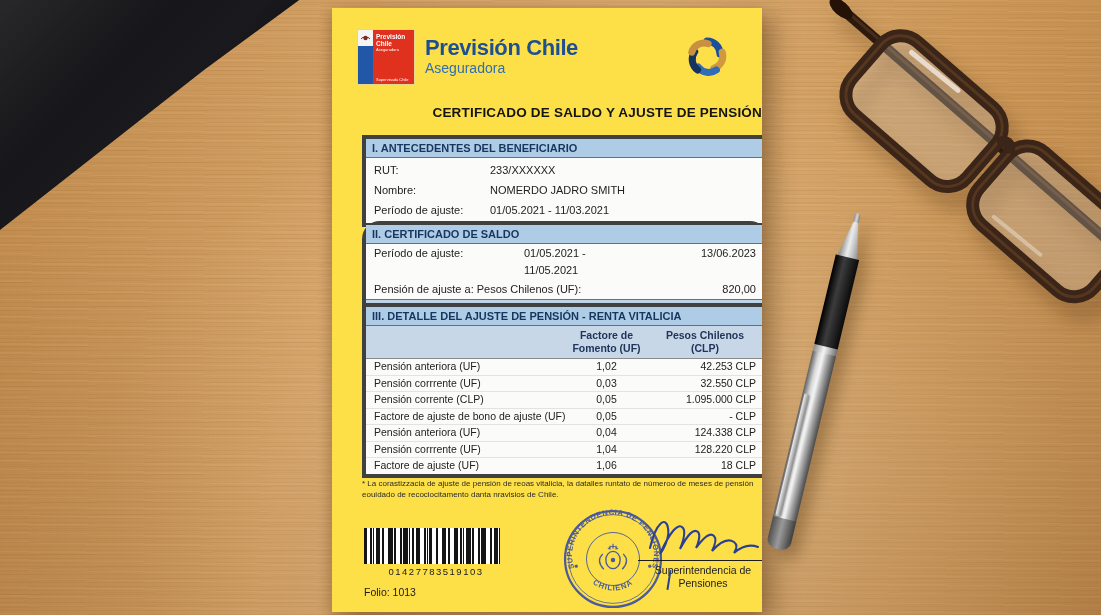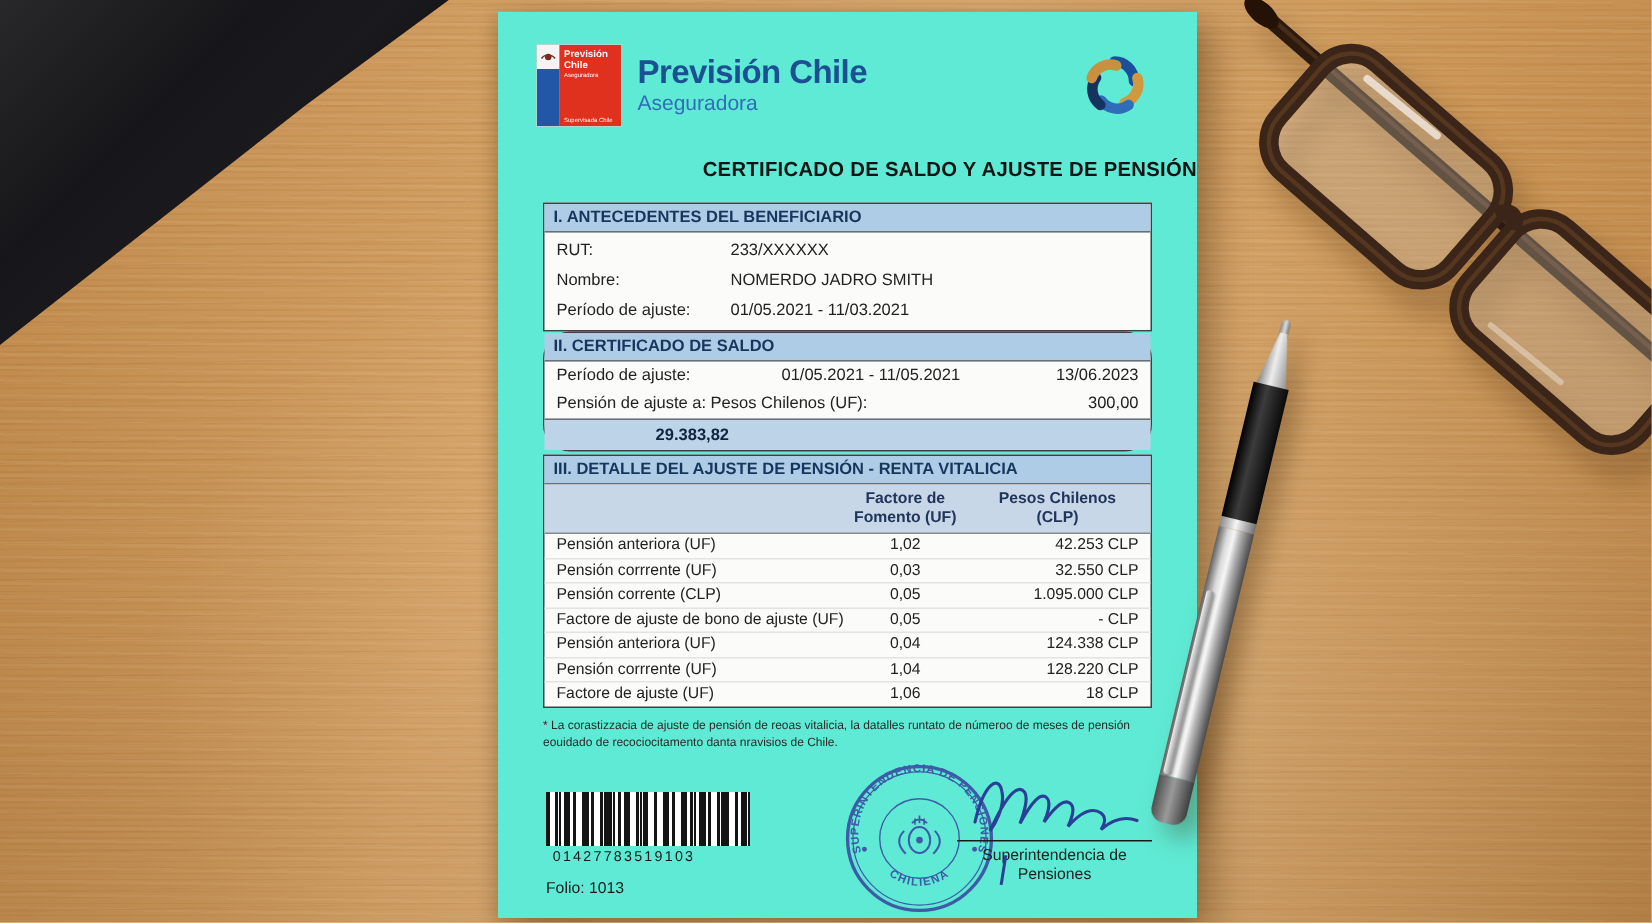--- a/index.html
+++ b/index.html
@@ -22,21 +22,21 @@
     background:linear-gradient(135deg,#101012 0%,#1a1a1e 45%,#070708 75%);
     clip-path:polygon(0 0, 88% 0, 60% 28%, 0 92%);
     filter:drop-shadow(6px 10px 14px rgba(60,30,5,0.45));
   }
   .leather-fold{position:absolute;left:0;top:0;width:340px;height:250px;
     background:linear-gradient(135deg,rgba(255,255,255,0.10),rgba(255,255,255,0) 30%);
     clip-path:polygon(0 0, 88% 0, 60% 28%, 0 92%);
   }
 
   
-  .paper{position:absolute;left:332px;top:8px;width:466px;height:604px;background:#5eead4;
+  .paper{position:absolute;left:332px;top:8px;width:430px;height:604px;background:#fde047;
     box-shadow:12px 8px 22px rgba(70,40,10,0.38), -3px 4px 10px rgba(70,40,10,0.22);
     overflow:hidden;}
 
   .brand{position:absolute;left:26px;top:22px;display:flex;gap:11px;align-items:flex-start;}
   .emblem{width:56px;height:54px;display:flex;box-shadow:0 0 0 0.5px #ccc;}
   .emblem-left{width:15px;display:flex;flex-direction:column;}
   .emblem-crest{height:16px;background:#f4f4f4;display:flex;align-items:center;justify-content:center;}
   .emblem-blue{flex:1;background:#2257a8;}
   .emblem-red{flex:1;background:#e0301e;color:#fff;padding:3px 3px 2px;display:flex;flex-direction:column;}
   .emblem-red .l1{font-size:6.5px;font-weight:bold;line-height:7px;}
@@ -44,21 +44,21 @@
   .emblem-red .l3{font-size:4px;line-height:6px;}
   .emblem-red .lf{font-size:4px;margin-top:auto;line-height:5px;}
   .brand-text .bn{font-size:22px;font-weight:bold;color:#1d4f93;letter-spacing:-0.4px;line-height:24px;margin-top:6px;}
   .brand-text .bs{font-size:14px;color:#2f6fb5;line-height:17px;}
 
   .regulator{position:absolute;right:32px;top:26px;display:flex;gap:8px;align-items:center;}
   .reg-text{font-size:13.5px;font-weight:bold;color:#173d6e;line-height:15px;}
 
   .doc-title{position:absolute;top:97px;left:0;right:0;text-align:right;font-size:13.5px;font-weight:bold;color:#141414;letter-spacing:0.2px;}
 
-  .sec{position:absolute;left:30px;width:406px;border:1px solid #404040;background:#fbfbf9;box-sizing:border-box;}
+  .sec{position:absolute;left:30px;width:406px;border:4px solid #404040;background:#fbfbf9;box-sizing:border-box;}
   .sec-h{background:#aecce6;border-bottom:1px solid #6e6e6e;font-weight:bold;font-size:11px;color:#17365d;padding:3px 6px;}
   .sec1{top:127px;}
   .sec2{top:213px;border-radius:18px;}
   .sec3{top:295px;}
 
   .s1-row{display:flex;padding:1px 8px;font-size:11px;line-height:18px;color:#222;gap:21px;}
   .s1-label{width:95px;}
   .s1-body{padding:2px 0 3px;}
 
   .s2-row{display:flex;padding:1px 8px;font-size:11px;line-height:17px;color:#222;}
@@ -77,21 +77,21 @@
   .s3-row{display:flex;font-size:10.5px;line-height:15.5px;color:#222;border-bottom:1px solid #e3e3e3;}
   .s3-row:last-of-type{border-bottom:none;}
 
   .footnote{position:absolute;left:30px;width:406px;top:471px;font-size:8px;line-height:10.5px;color:#2a2a2a;}
 
   .barcode{position:absolute;left:32px;top:520px;width:136px;height:36px;background-color:#fff;
     background-image:
       repeating-linear-gradient(90deg,#141414 0 2px,rgba(0,0,0,0) 2px 6px),
       repeating-linear-gradient(90deg,#141414 0 1px,rgba(0,0,0,0) 1px 9px),
       repeating-linear-gradient(90deg,#141414 0 3px,rgba(0,0,0,0) 3px 13px);}
-  .barcode-num{position:absolute;left:16px;top:558px;width:136px;text-align:center;font-size:9.5px;letter-spacing:1.5px;color:#1a1a1a;}
+  .barcode-num{position:absolute;left:36px;top:558px;width:136px;text-align:center;font-size:9.5px;letter-spacing:1.5px;color:#1a1a1a;}
   .folio{position:absolute;left:32px;top:578px;font-size:10.5px;color:#1a1a1a;}
 
   .seal{position:absolute;left:230px;top:500px;width:102px;height:102px;opacity:0.92;}
   .sig-squiggle{position:absolute;left:308px;top:498px;width:130px;height:56px;}
   .sig-line{position:absolute;left:306px;top:552px;width:130px;border-top:1.5px solid #1b1b1b;}
   .sig-caption{position:absolute;left:300px;top:556px;width:142px;text-align:center;font-size:10.5px;color:#222;line-height:13px;}
   .sig-stray{position:absolute;left:336px;top:562px;width:1.5px;height:20px;background:#2b3f94;transform:rotate(9deg);}
 
   
   .glasses{position:absolute;left:815px;top:0px;width:290px;height:360px;overflow:visible;
@@ -177,21 +177,21 @@
 
     <div class="sec sec2">
       <div class="sec-h">II. CERTIFICADO DE SALDO</div>
       <div class="s2-row">
         <span class="s2-label">Período de ajuste:</span>
         <span class="s2-val">01/05.2021 - 11/05.2021</span>
         <span class="s2-right">13/06.2023</span>
       </div>
       <div class="s2-row">
         <span class="s2-val">Pensión de ajuste a: Pesos Chilenos (UF):</span>
-        <span class="s2-right">300,00</span>
+        <span class="s2-right">820,00</span>
       </div>
       <div class="total-row">
         <span class="total-val">29.383,82</span>
       </div>
     </div>
 
     <div class="sec sec3">
       <div class="sec-h">III. DETALLE DEL AJUSTE DE PENSIÓN - RENTA VITALICIA</div>
       <div class="s3-colhead">
         <span class="s3-name"></span>

